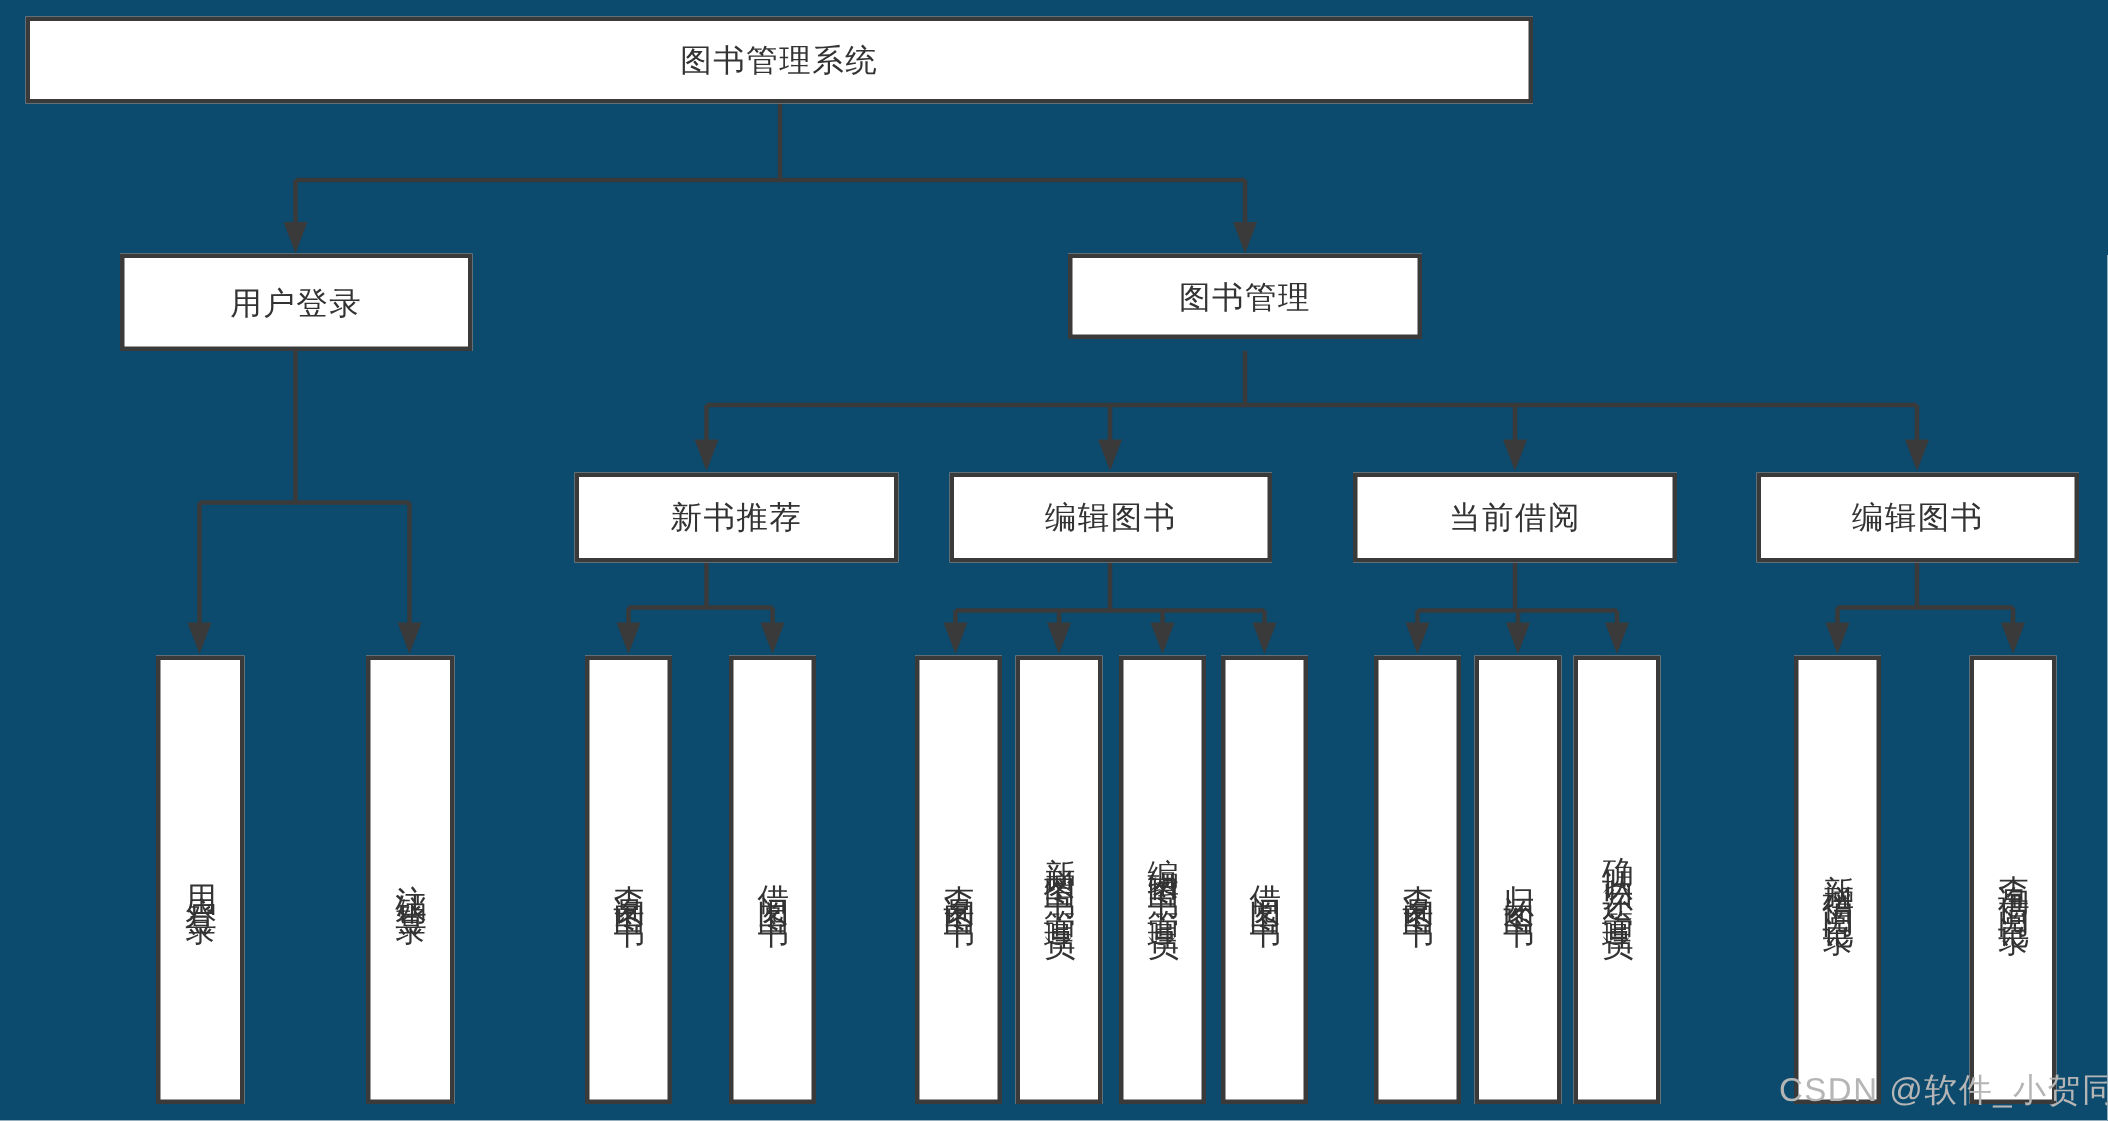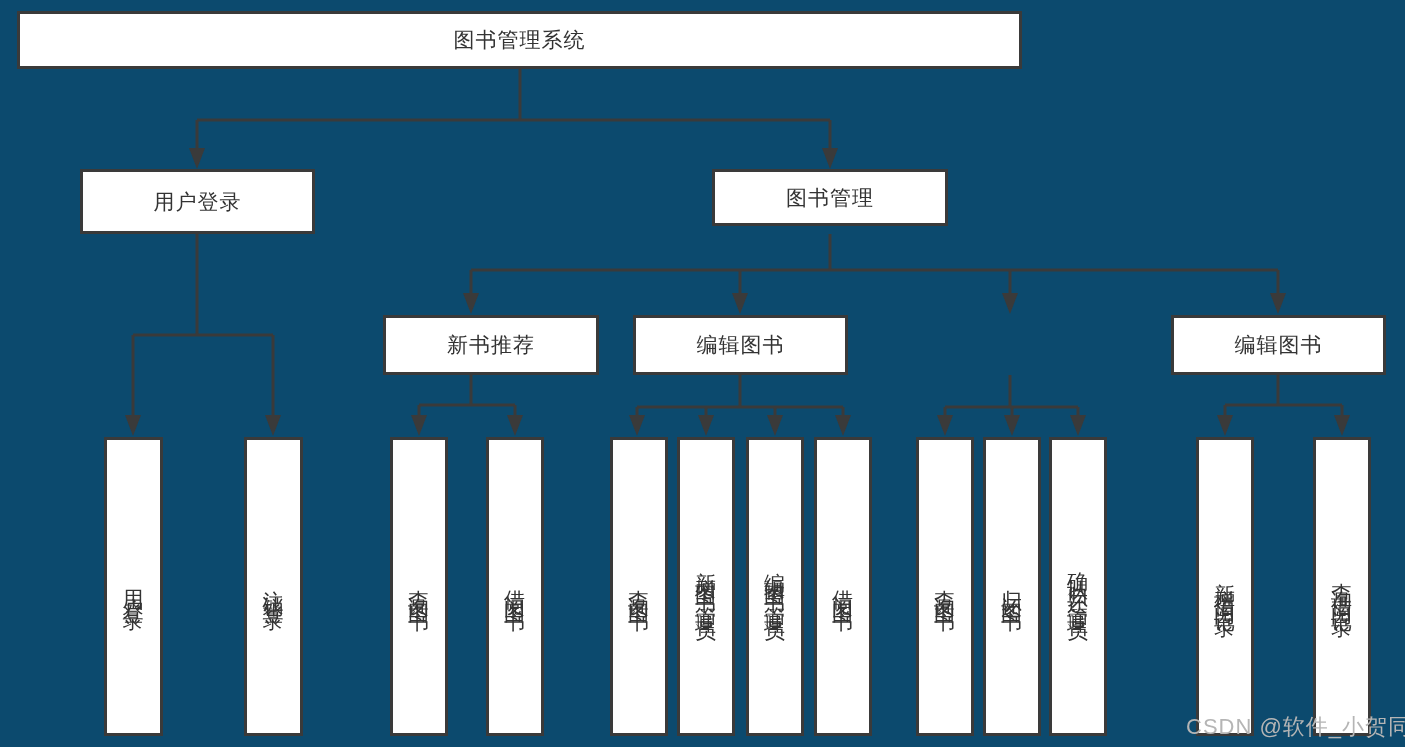--- a/index.html
+++ b/index.html
@@ -106,20 +106,21 @@
     </g>
   </svg>
 
   <div class="node" style="left:17px; top:11px; width:1005px; height:58px;">图书管理系统</div>
 
   <div class="node" style="left:80px; top:169px; width:235px; height:65px;">用户登录</div>
   <div class="node" style="left:712px; top:169px; width:236px; height:57px;">图书管理</div>
 
   <div class="node" style="left:363px; top:315px; width:216px; height:60px;margin-left:20px;">新书推荐</div>
   <div class="node" style="left:633px; top:315px; width:215px; height:60px;">编辑图书</div>
+  <div class="node" style="left:902px; top:315px; width:216px; height:60px;">当前借阅</div>
   <div class="node" style="left:1171px; top:315px; width:215px; height:60px;">编辑图书</div>
 
   <div class="node leaf" style="left:104px; top:437px; width:59px; height:299px;">用户登录</div>
   <div class="node leaf" style="left:244px; top:437px; width:59px; height:299px;">注销登录</div>
 
   <div class="node leaf" style="left:390px; top:437px; width:58px; height:299px;">查询图书</div>
   <div class="node leaf" style="left:486px; top:437px; width:58px; height:299px;">借阅图书</div>
 
   <div class="node leaf" style="left:610px; top:437px; width:58px; height:299px;">查询图书</div>
   <div class="node leaf" style="left:677px; top:437px; width:58px; height:299px;">新增图书（管理员）</div>

